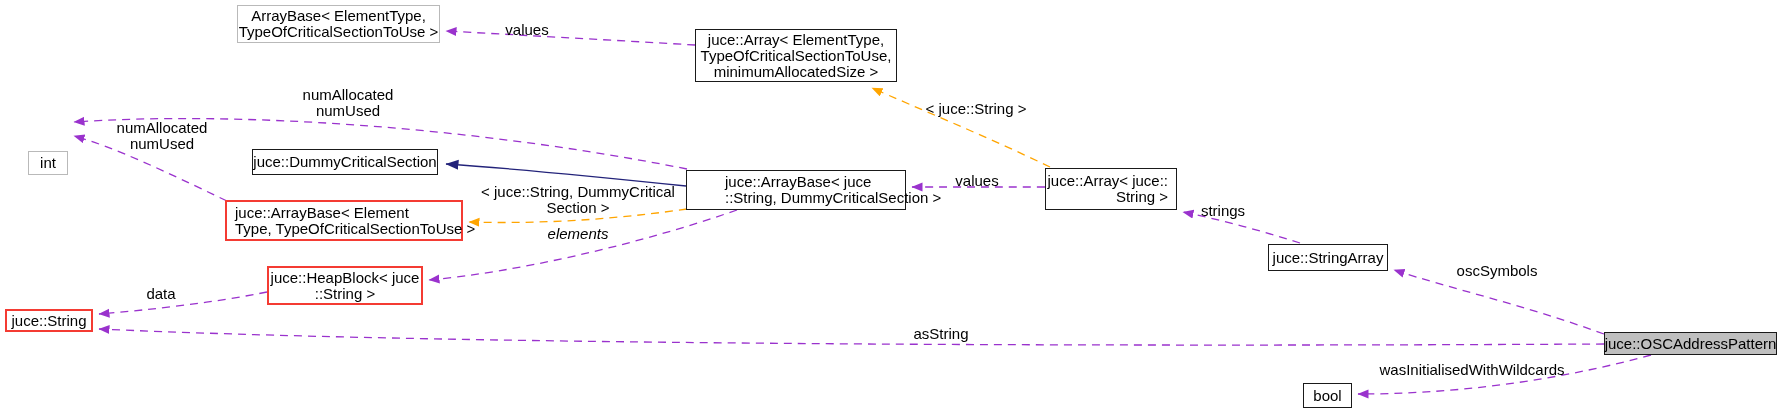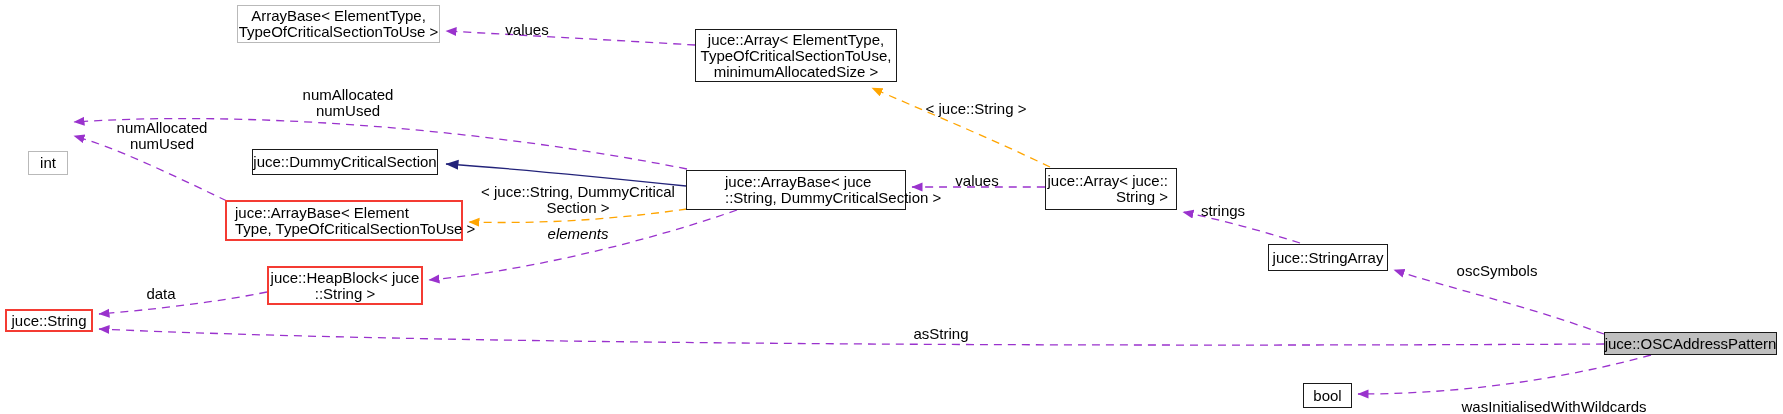--- a/index.html
+++ b/index.html
@@ -154,17 +154,17 @@
   </div>
   <div class="edge-label" style="left:1497px;top:271px;">
     <span>oscSymbols</span>
   </div>
   <div class="edge-label" style="left:161px;top:294px;">
     <span>data</span>
   </div>
   <div class="edge-label" style="left:941px;top:334px;">
     <span>asString</span>
   </div>
-  <div class="edge-label" style="left:1554px;top:370px;margin-top:37px;">
+  <div class="edge-label" style="left:1472px;top:370px;">
     <span>wasInitialisedWithWildcards</span>
   </div>
 
 </div>
 
 </body></html>

